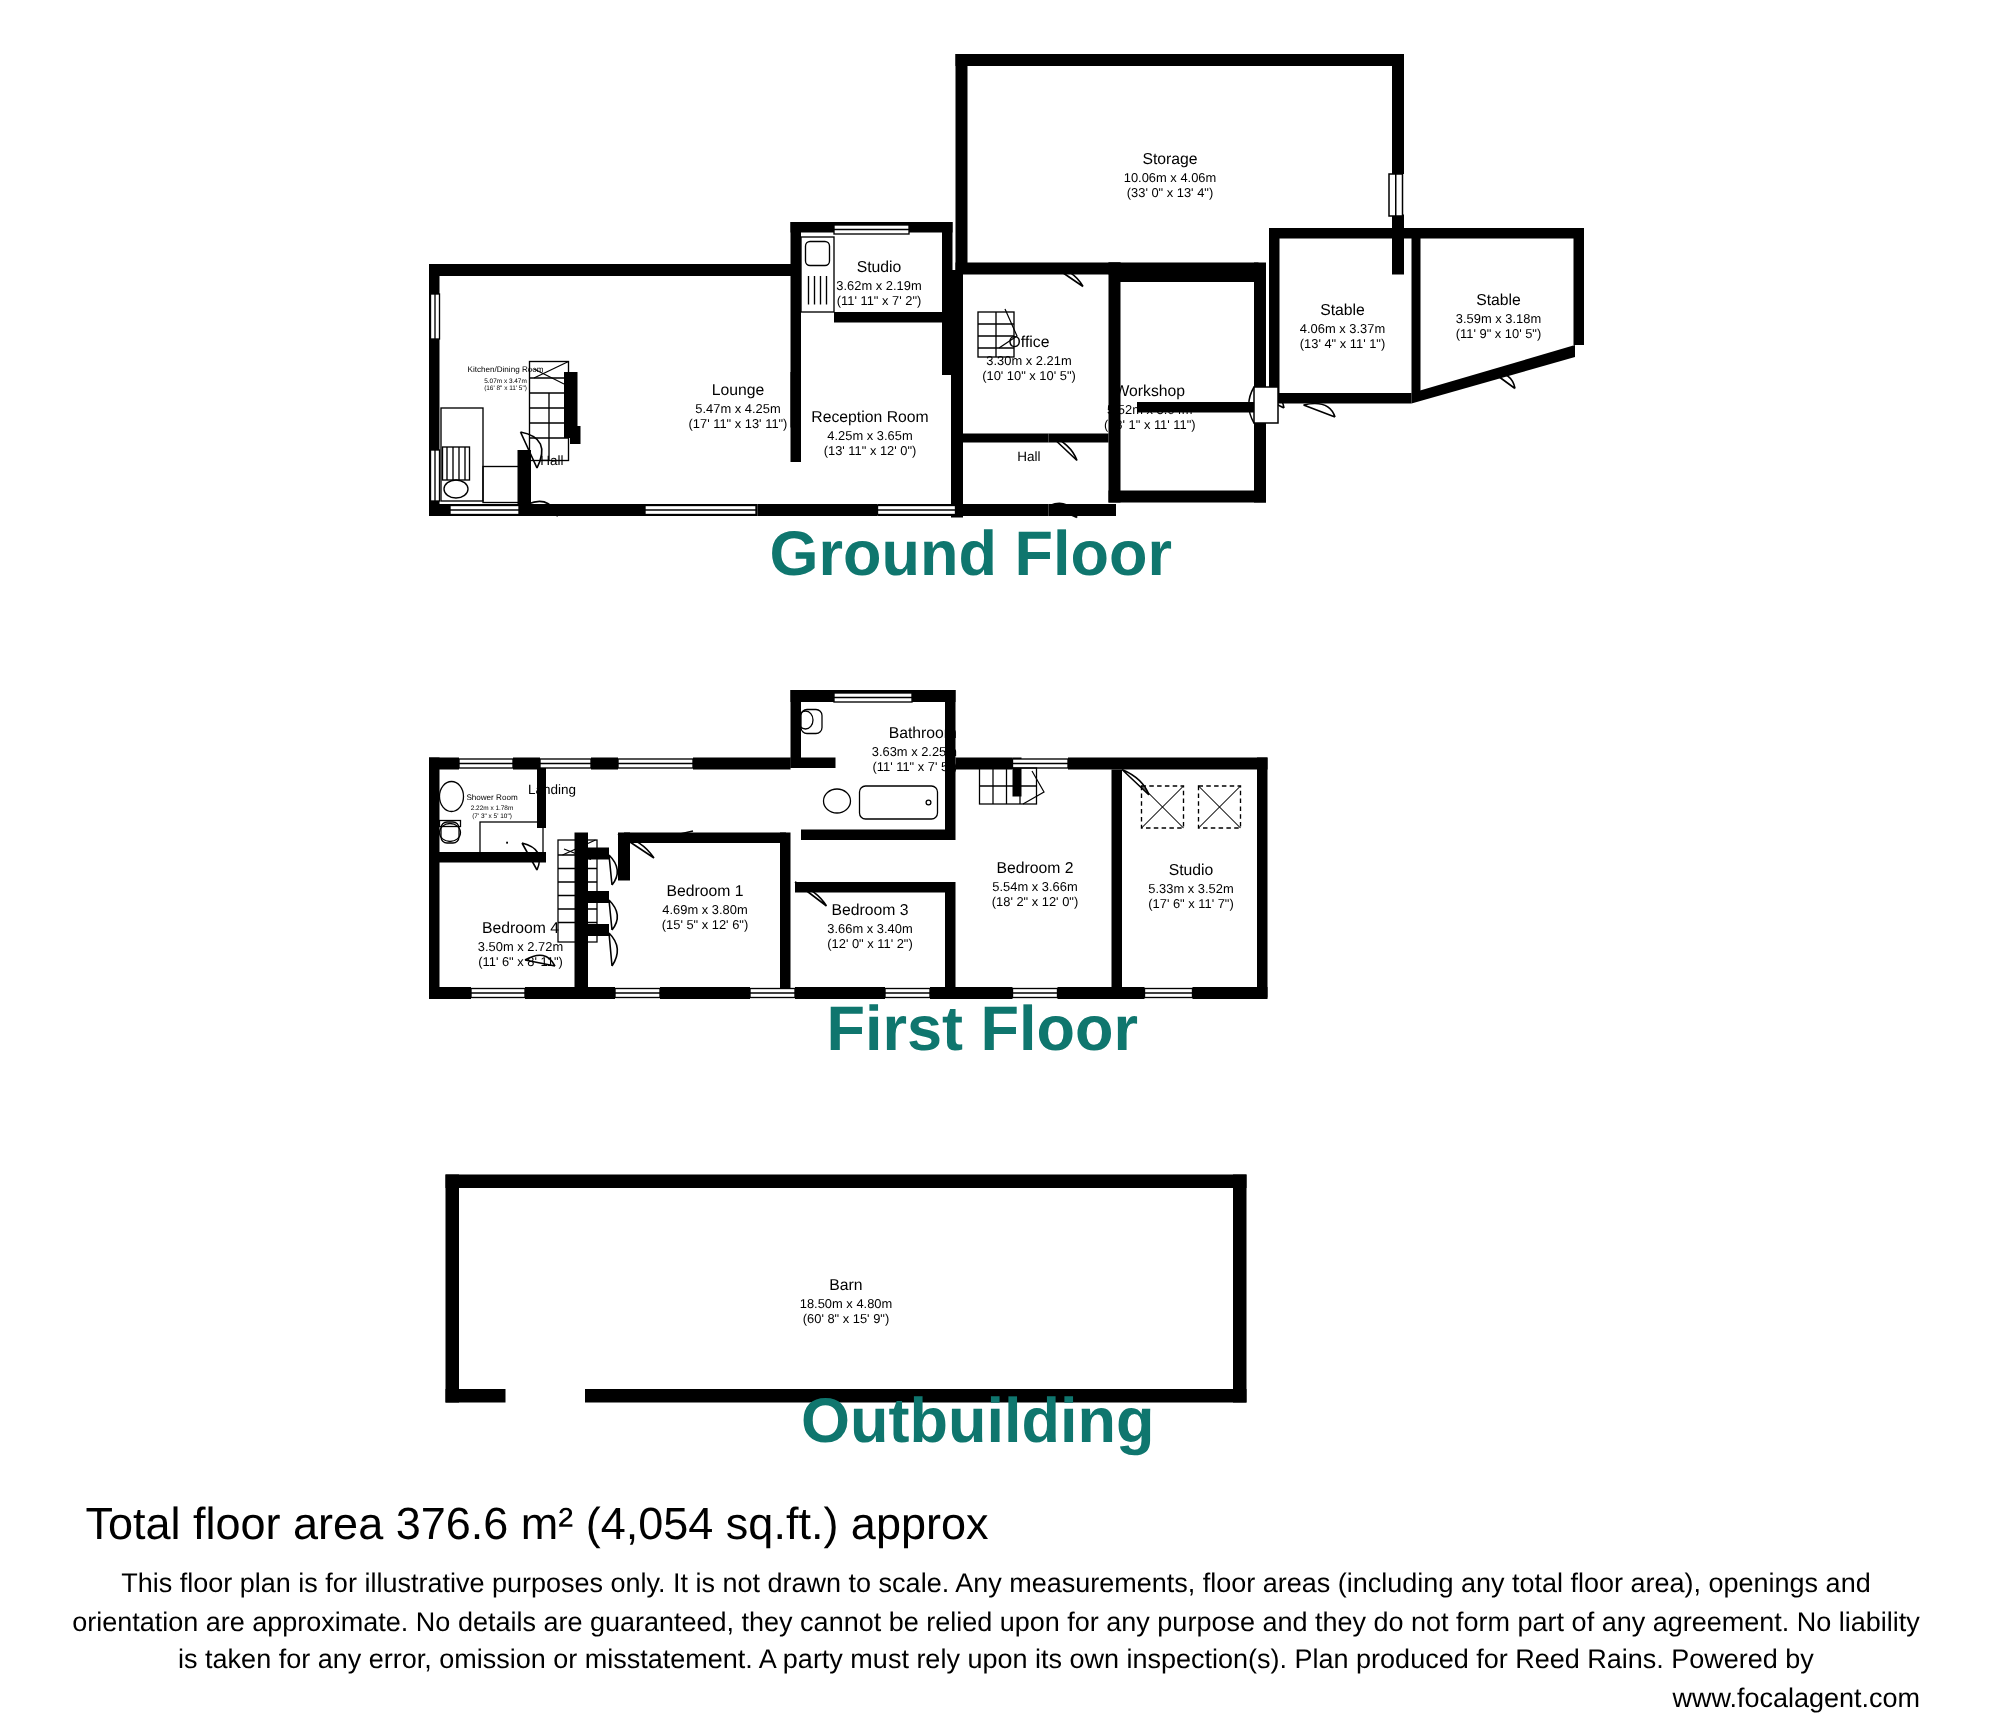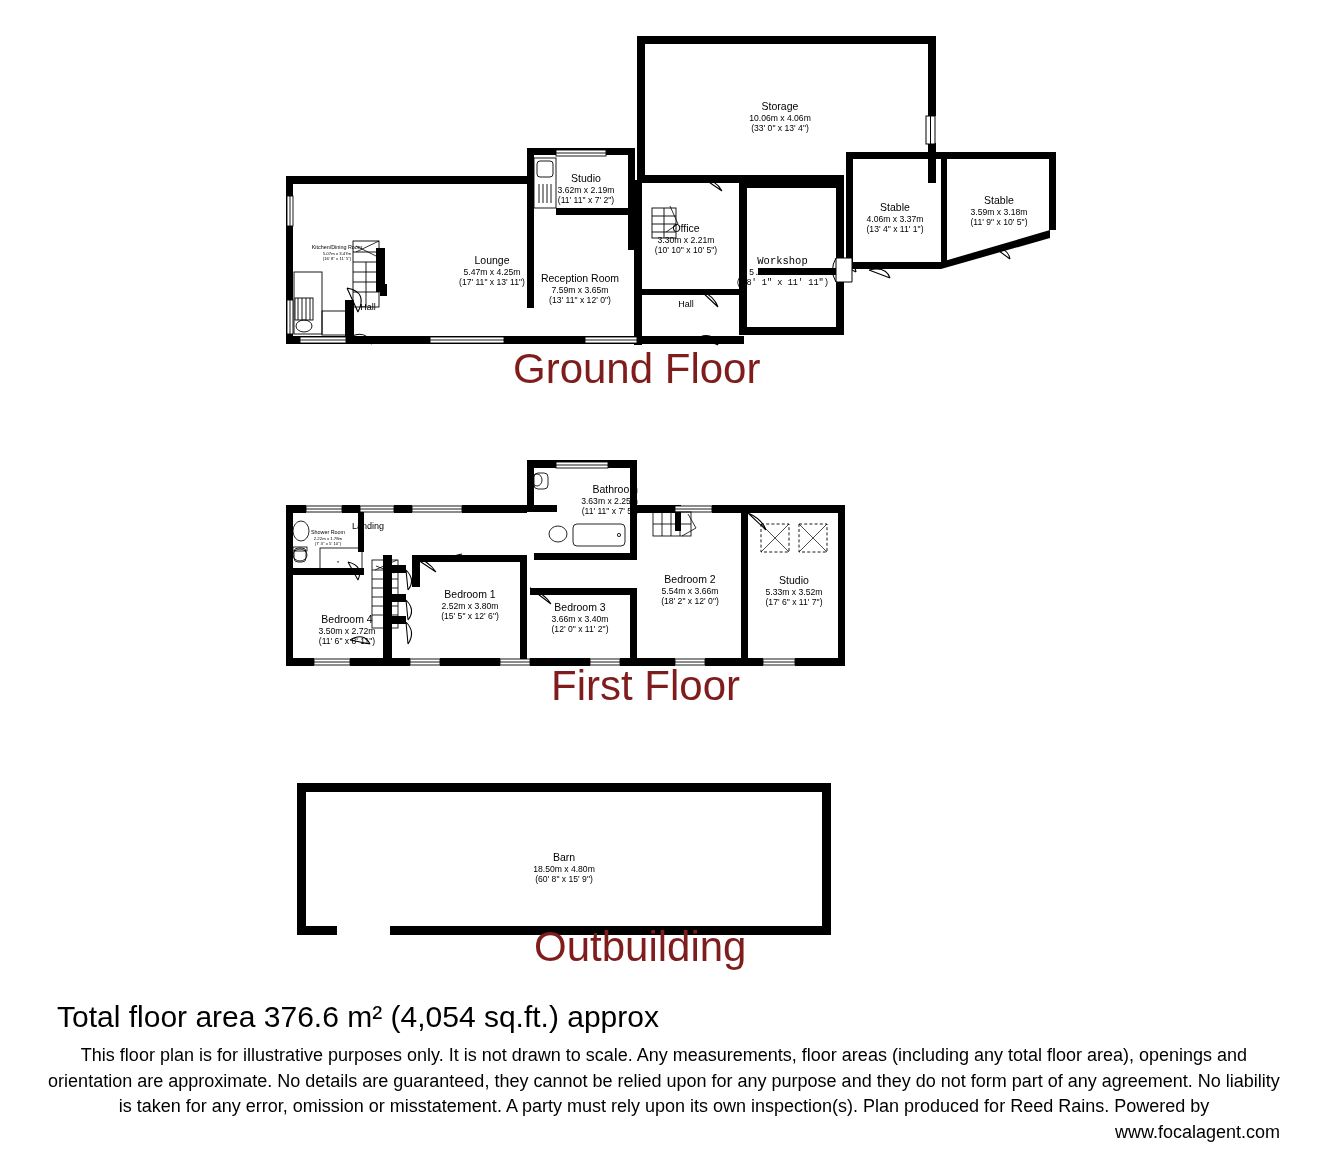--- a/index.html
+++ b/index.html
@@ -1,20 +1,20 @@
 <!DOCTYPE html>
 <html><head>
 <meta charset="utf-8">
 <style>
   html,body{margin:0;padding:0;background:#ffffff;}
   body{width:1328px;height:1151px;position:relative;font-family:"Liberation Sans",sans-serif;color:#000;overflow:hidden;}
 
   #plan{position:absolute;left:0;top:0;width:1328px;height:1151px;}
 
-  .floor-title{position:absolute;font-family:"Liberation Sans",sans-serif;font-weight:normal;color:#7f1d1d;white-space:nowrap;}
+  .floor-title{position:absolute;font-family:"Liberation Sans",sans-serif;font-weight:bold;color:#0f766e;white-space:nowrap;}
 
   .rlabel{position:absolute;text-align:center;white-space:nowrap;line-height:1.22;}
   .rlabel .nm{display:block;font-size:10.5px;color:#000;}
   .rlabel .d1{display:block;font-size:8.6px;color:#000;}
   .rlabel .d2{display:block;font-size:8.6px;color:#000;}
 
   .rlabel.tiny .nm{font-size:5.4px;}
   .rlabel.tiny .d1{font-size:4.3px;}
   .rlabel.tiny .d2{font-size:4.3px;}
 
@@ -337,21 +337,21 @@
 </div>
 
 <div class="rlabel" style="left:412px;top:254px;width:160px;">
   <span class="nm">Lounge</span>
   <span class="d1">5.47m x 4.25m</span>
   <span class="d2">(17' 11" x 13' 11")</span>
 </div>
 
 <div class="rlabel" style="left:495px;top:272px;width:170px;">
   <span class="nm">Reception Room</span>
-  <span class="d1">7.59m x 3.65m</span>
+  <span class="d1">4.25m x 3.65m</span>
   <span class="d2">(13' 11" x 12' 0")</span>
 </div>
 
 <div class="rlabel" style="left:526px;top:172px;width:120px;">
   <span class="nm">Studio</span>
   <span class="d1">3.62m x 2.19m</span>
   <span class="d2">(11' 11" x 7' 2")</span>
 </div>
 
 <div class="rlabel" style="left:720px;top:100px;width:120px;">
@@ -363,21 +363,21 @@
 <div class="rlabel" style="left:626px;top:222px;width:120px;">
   <span class="nm">Office</span>
   <span class="d1">3.30m x 2.21m</span>
   <span class="d2">(10' 10" x 10' 5")</span>
 </div>
 
 <div class="rlabel plain" style="left:666px;top:299px;width:40px;">
   <span class="nm">Hall</span>
 </div>
 
-<div class="rlabel" style="left:720px;top:255px;width:125px;font-family:Liberation Mono, monospace;">
+<div class="rlabel" style="left:704px;top:255px;width:125px;">
   <span class="nm">Workshop</span>
   <span class="d1">5.52m x 3.64m</span>
   <span class="d2">(18' 1" x 11' 11")</span>
 </div>
 
 <div class="rlabel" style="left:840px;top:201px;width:110px;">
   <span class="nm">Stable</span>
   <span class="d1">4.06m x 3.37m</span>
   <span class="d2">(13' 4" x 11' 1")</span>
 </div>
@@ -399,21 +399,21 @@
 </div>
 
 <div class="rlabel" style="left:297px;top:613px;width:100px;">
   <span class="nm">Bedroom 4</span>
   <span class="d1">3.50m x 2.72m</span>
   <span class="d2">(11' 6" x 8' 11")</span>
 </div>
 
 <div class="rlabel" style="left:420px;top:588px;width:100px;">
   <span class="nm">Bedroom 1</span>
-  <span class="d1">2.52m x 3.80m</span>
+  <span class="d1">4.69m x 3.80m</span>
   <span class="d2">(15' 5" x 12' 6")</span>
 </div>
 
 <div class="rlabel" style="left:538px;top:483px;width:100px;text-align:right;">
   <span class="nm">Bathroom</span>
   <span class="d1">3.63m x 2.25m</span>
   <span class="d2">(11' 11" x 7' 5")</span>
 </div>
 
 <div class="rlabel" style="left:530px;top:601px;width:100px;">

